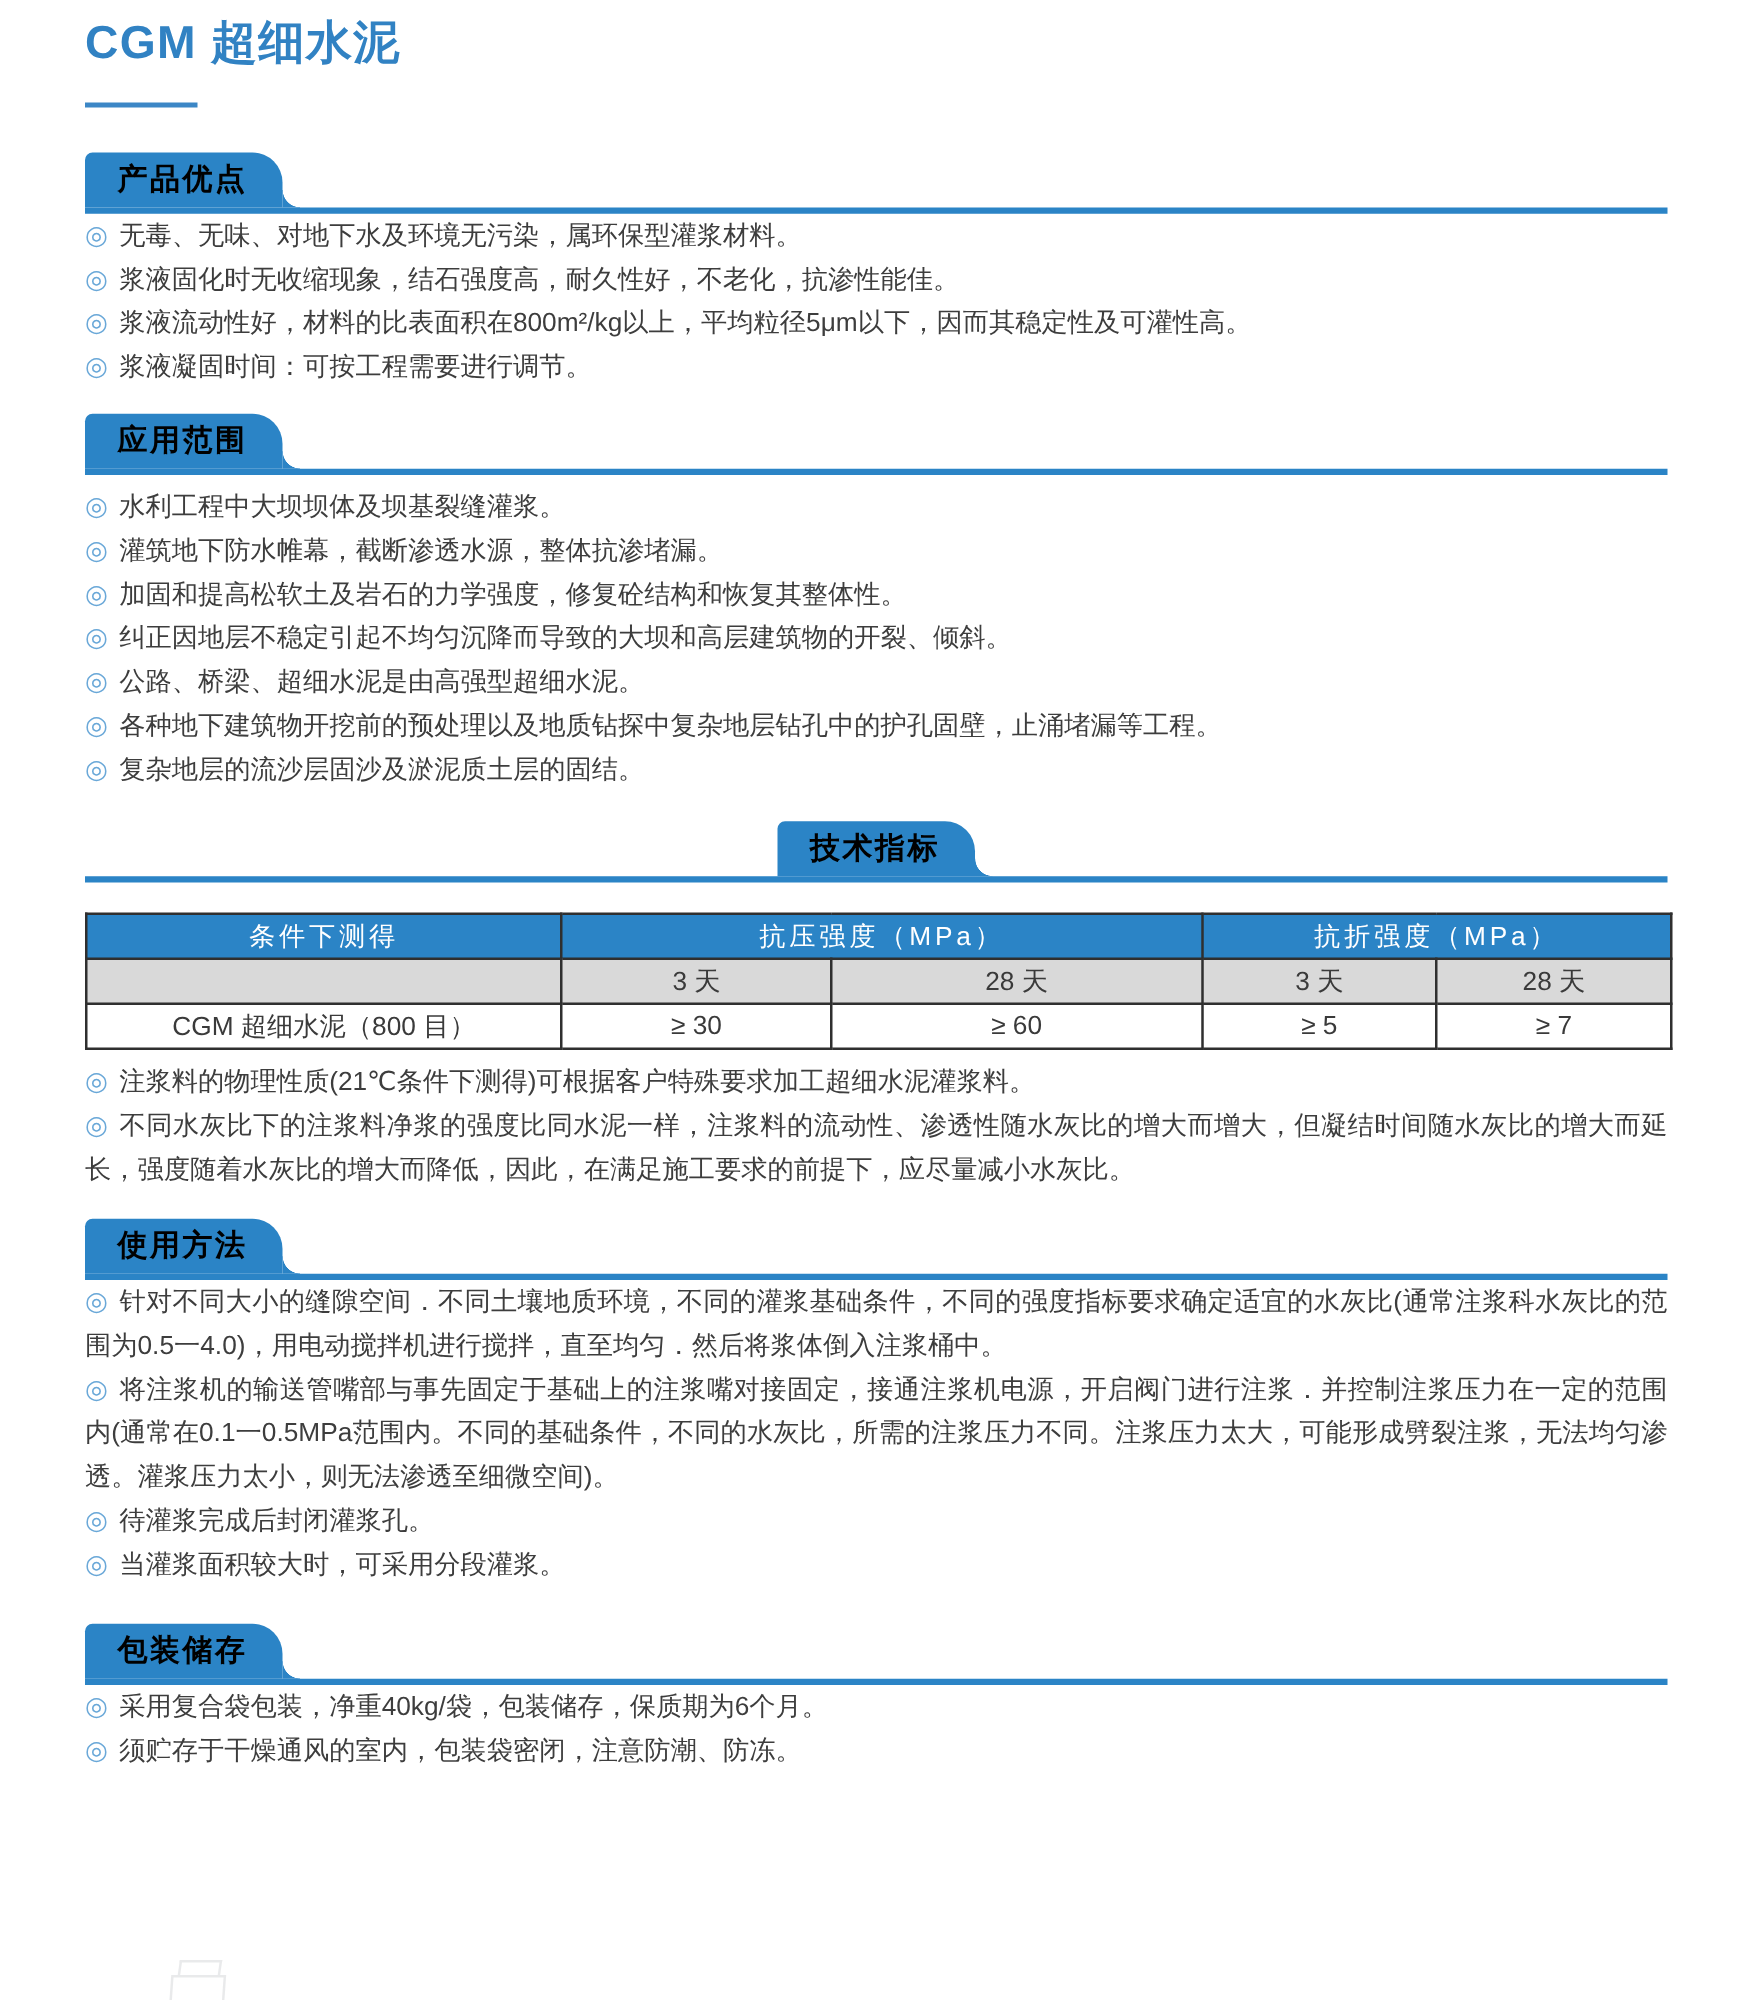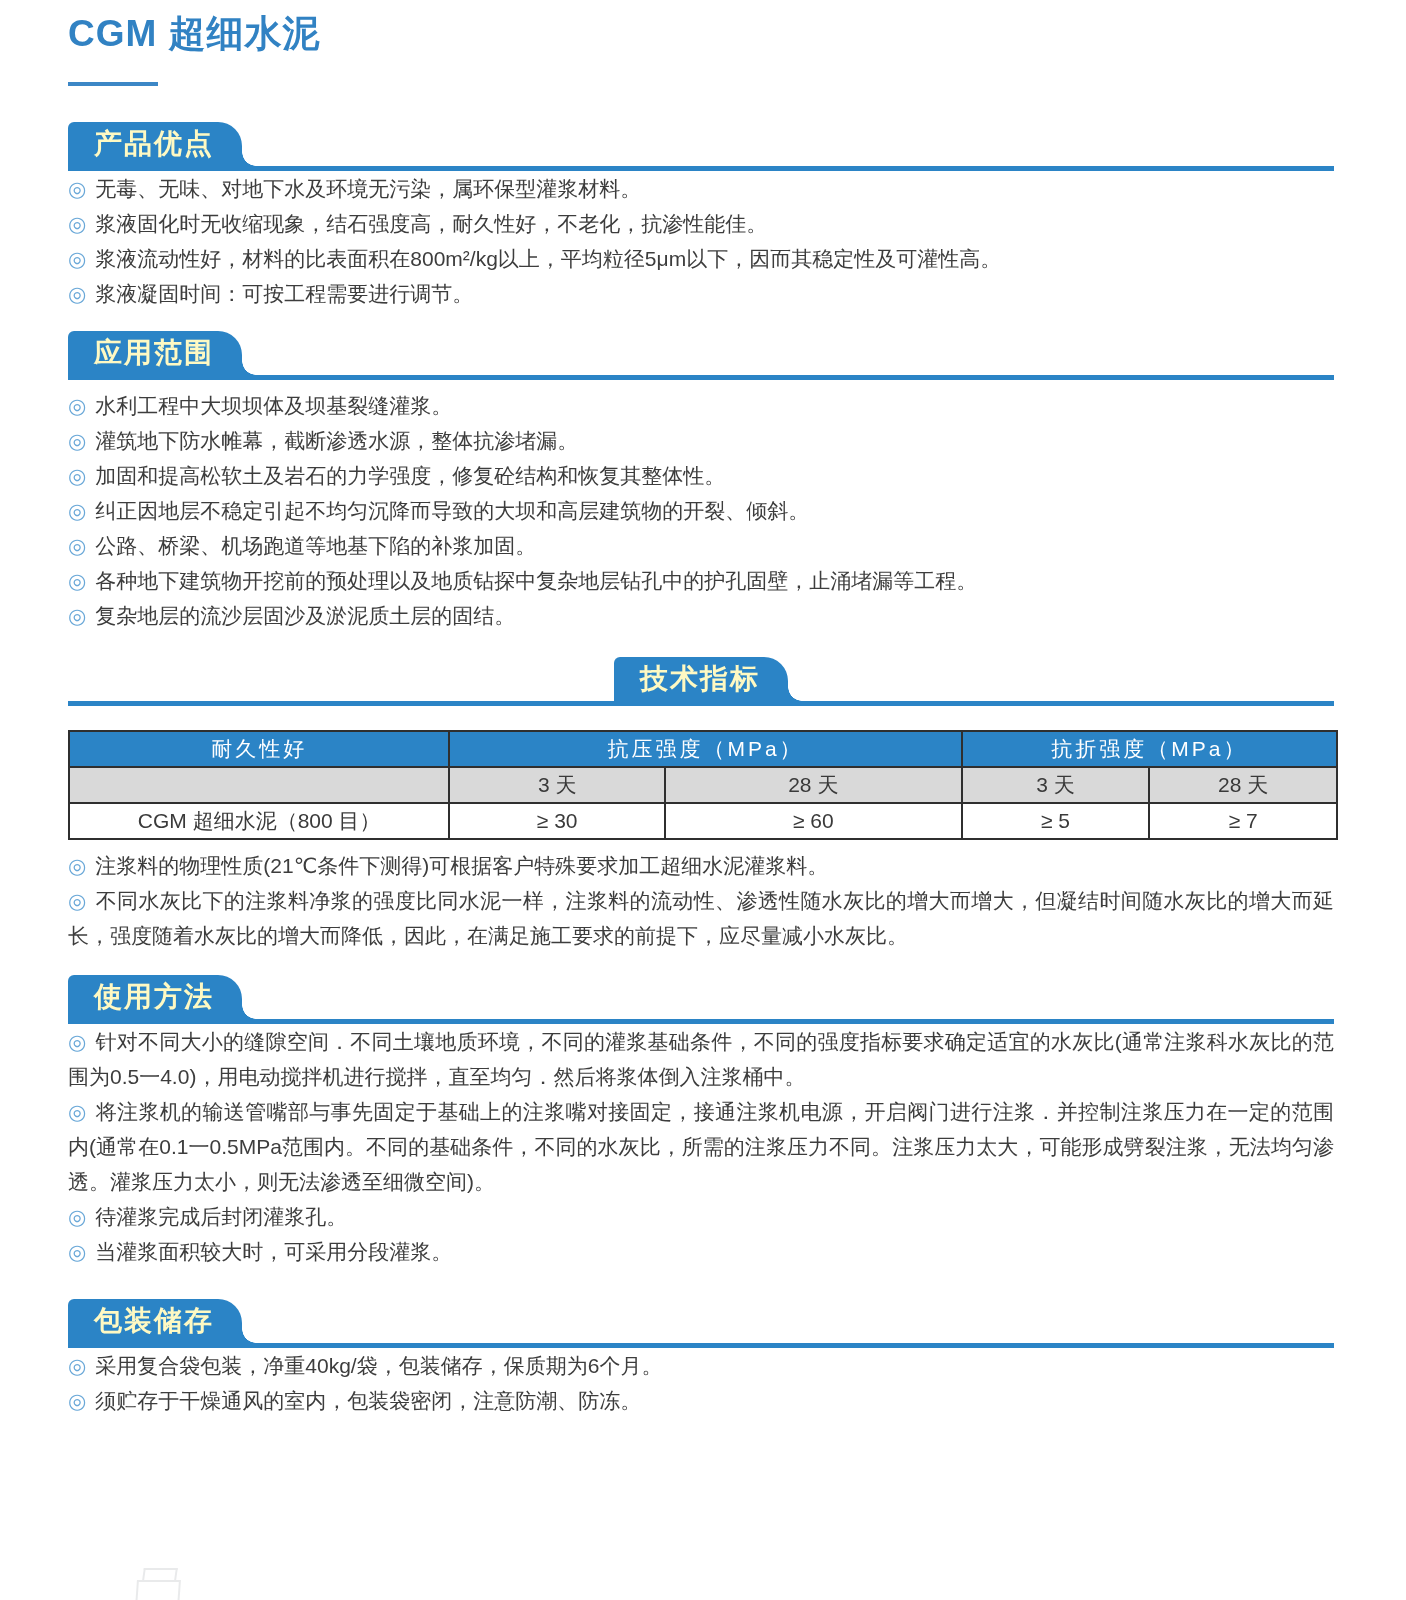--- a/index.html
+++ b/index.html
@@ -39,22 +39,22 @@
   .sec-2 { margin-top: 20px; }
   .sec-3 { margin-top: 24px; text-align: center; }
   .sec-4 { margin-top: 22px; }
   .sec-5 { margin-top: 30px; }
 
   .section-tab {
     position: relative;
     display: inline-block;
     min-width: 150px;
     background: #2b84c6;
-    color: #fef9c3;
-    font-size: 28px;
+    color: #000000;
+    font-size: 24px;
     font-weight: bold;
     letter-spacing: 2px;
     padding: 9px 28px 9px 26px;
     line-height: 26px;
     border-radius: 6px 24px 0 0;
     vertical-align: bottom;
   }
   .section-tab::after {
     content: "";
     position: absolute;
@@ -145,21 +145,21 @@
     <div class="section-tab">
       <span>应用范围</span>
     </div>
     <div class="section-rule"></div>
   </div>
   <div class="bullets bullets-tight">
     <div class="bullet"><span class="b-icon">◎</span><span>水利工程中大坝坝体及坝基裂缝灌浆。</span></div>
     <div class="bullet"><span class="b-icon">◎</span><span>灌筑地下防水帷幕，截断渗透水源，整体抗渗堵漏。</span></div>
     <div class="bullet"><span class="b-icon">◎</span><span>加固和提高松软土及岩石的力学强度，修复砼结构和恢复其整体性。</span></div>
     <div class="bullet"><span class="b-icon">◎</span><span>纠正因地层不稳定引起不均匀沉降而导致的大坝和高层建筑物的开裂、倾斜。</span></div>
-    <div class="bullet"><span class="b-icon">◎</span><span>公路、桥梁、机场跑道等地基下陷的补浆加固。</span></div>
+    <div class="bullet"><span class="b-icon">◎</span><span>公路、桥梁、超细水泥是由高强型超细水泥。</span></div>
     <div class="bullet"><span class="b-icon">◎</span><span>各种地下建筑物开挖前的预处理以及地质钻探中复杂地层钻孔中的护孔固壁，止涌堵漏等工程。</span></div>
     <div class="bullet"><span class="b-icon">◎</span><span>复杂地层的流沙层固沙及淤泥质土层的固结。</span></div>
   </div>
 
   <div class="section-header sec-3">
     <div class="section-tab">
       <span>技术指标</span>
     </div>
     <div class="section-rule"></div>
   </div>
@@ -167,21 +167,21 @@
   <table class="spec-table">
     <colgroup>
       <col style="width:30%">
       <col style="width:17%">
       <col style="width:23.4%">
       <col style="width:14.8%">
       <col style="width:14.8%">
     </colgroup>
     <tbody>
         <tr class="row-head">
-      <th>耐久性好</th>
+      <th>条件下测得</th>
       <th colspan="2">抗压强度（MPa）</th>
       <th colspan="2">抗折强度（MPa）</th>
     </tr>
     <tr class="row-sub">
       <td></td>
       <td>3 天</td>
       <td>28 天</td>
       <td>3 天</td>
       <td>28 天</td>
     </tr>

